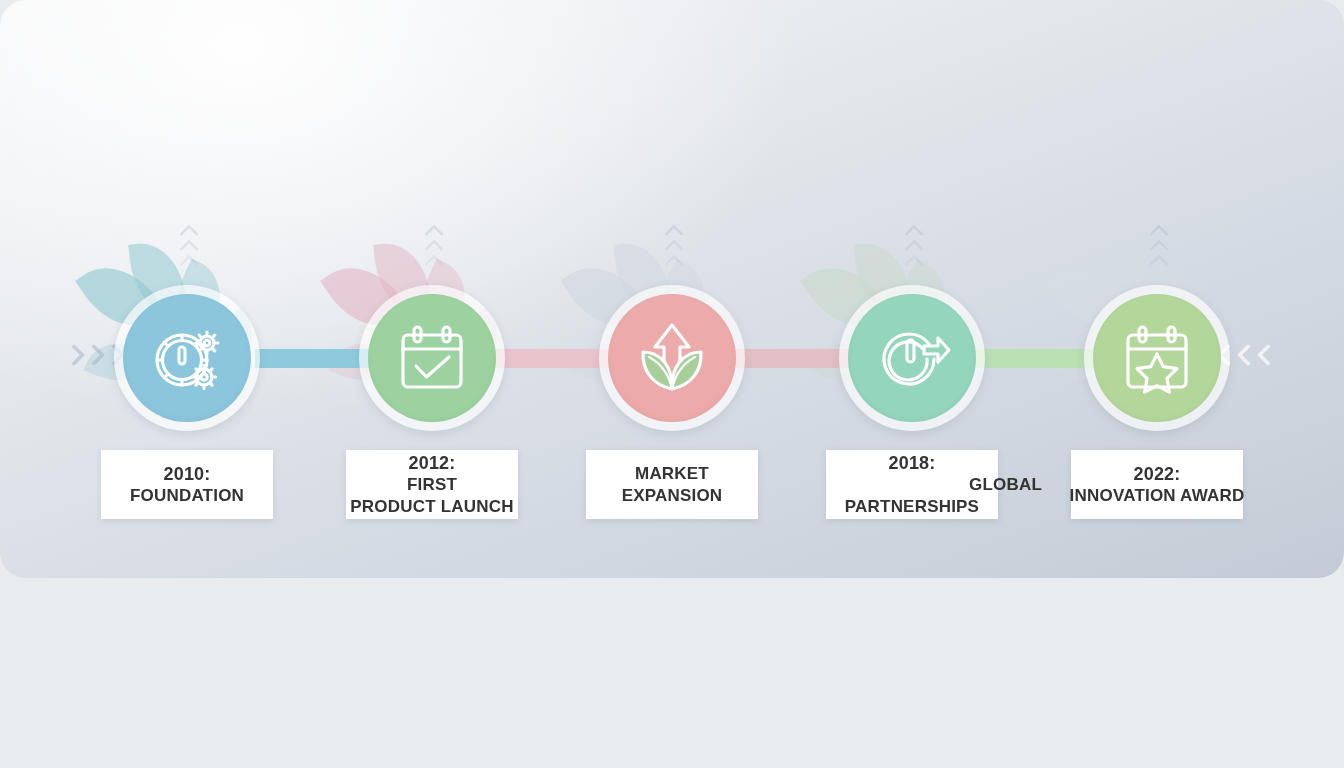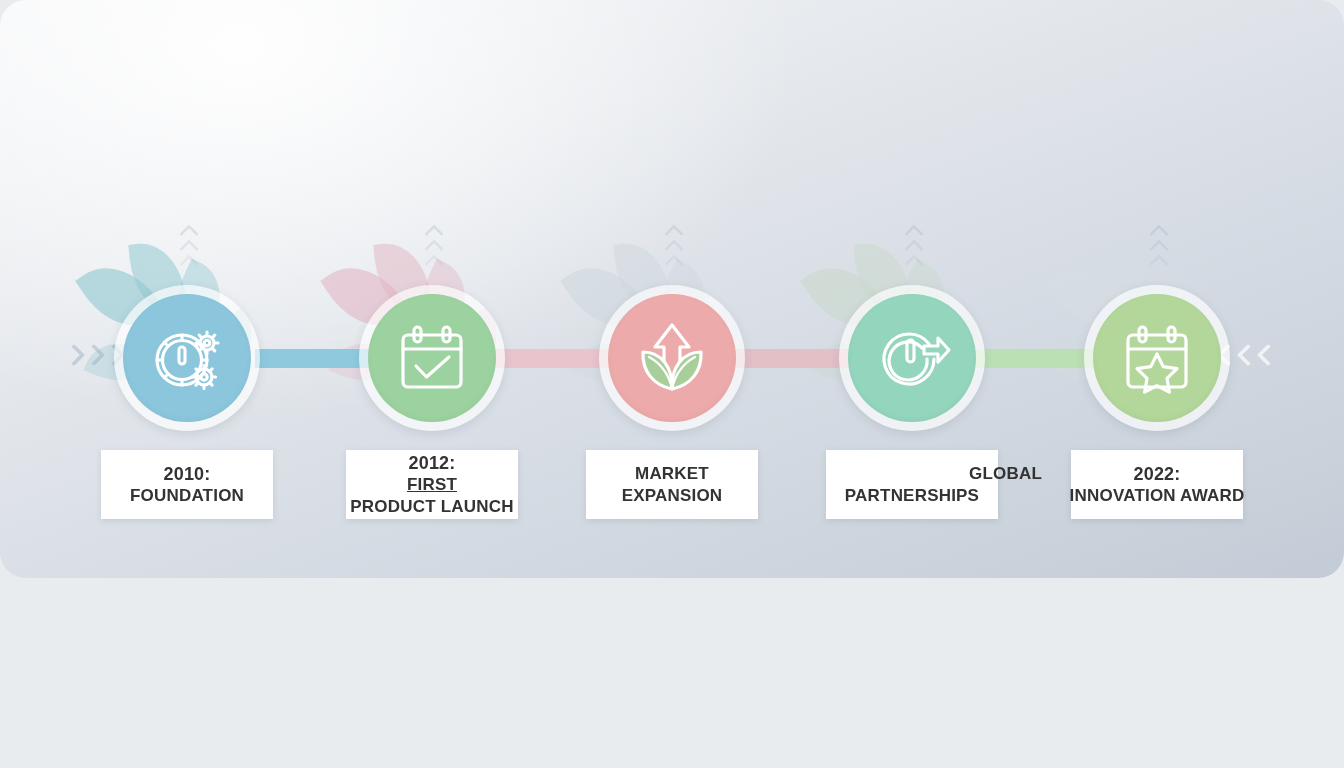--- a/index.html
+++ b/index.html
@@ -254,21 +254,21 @@
         <rect x="19" y="6" width="7" height="15" rx="3.5"></rect>
         <rect x="48" y="6" width="7" height="15" rx="3.5"></rect>
         <path d="M21 45 l10.5 11 L54 36"></path>
       </svg>
     </div>
   </div>
   <div class="card" id="card-1" style="left: 432px;">
     <div class="card-text">
       <span class="yr" id="yr-1">2012:</span>
       <span class="tl" id="tl-1">
-          <span style="display: block; text-decoration: underline;">FIRST</span>
+          <span style="display: block;">FIRST</span>
           <span style="display: block;">PRODUCT LAUNCH</span>
         </span>
     </div>
   </div>
 
   <div class="circle-wrap" id="cw-2" style="left: 672px;">
     <div class="circle" id="c-2" style="background: rgb(237, 170, 170);">
       <svg width="78" height="78" viewBox="0 0 78 78" fill="none">
         <path d="M39 6 L56 28 H47 V60 H31 V28 H22 Z" fill="none" stroke="#ffffff" stroke-width="3.2" stroke-linejoin="round"></path>
         <path d="M39 70 C20 66 9 52 10 33 C28 33 40 48 39 70 Z" fill="#a8cf9a" stroke="#ffffff" stroke-width="3.2" stroke-linejoin="round"></path>
@@ -292,20 +292,21 @@
       <svg width="80" height="80" viewBox="0 0 80 80" fill="none" stroke="#ffffff" stroke-width="3.2" stroke-linecap="round" stroke-linejoin="round">
         <path d="M57 26 A25 25 0 1 0 62 41"></path>
         <path d="M50 30 A19 19 0 1 0 55 41"></path>
         <path d="M52 28 h14 v-8 l11 12 -11 12 v-8 h-14 z"></path>
         <rect x="35" y="22" width="7" height="22" rx="3.5"></rect>
       </svg>
     </div>
   </div>
   <div class="card" id="card-3" style="left: 912px;">
     <div class="card-text">
+      <span class="yr" id="yr-3">2018:</span>
       <span class="tl" id="tl-3">
           <span style="display: block; text-align: right;">GLOBAL</span>
           <span style="display: block;">PARTNERSHIPS</span>
         </span>
     </div>
   </div>
 
   <div class="circle-wrap" id="cw-4" style="left: 1157px;">
     <div class="circle" id="c-4" style="background: rgb(179, 215, 155);">
       <svg width="74" height="74" viewBox="0 0 74 74" fill="none" stroke="#ffffff" stroke-width="3.2" stroke-linecap="round" stroke-linejoin="round">

